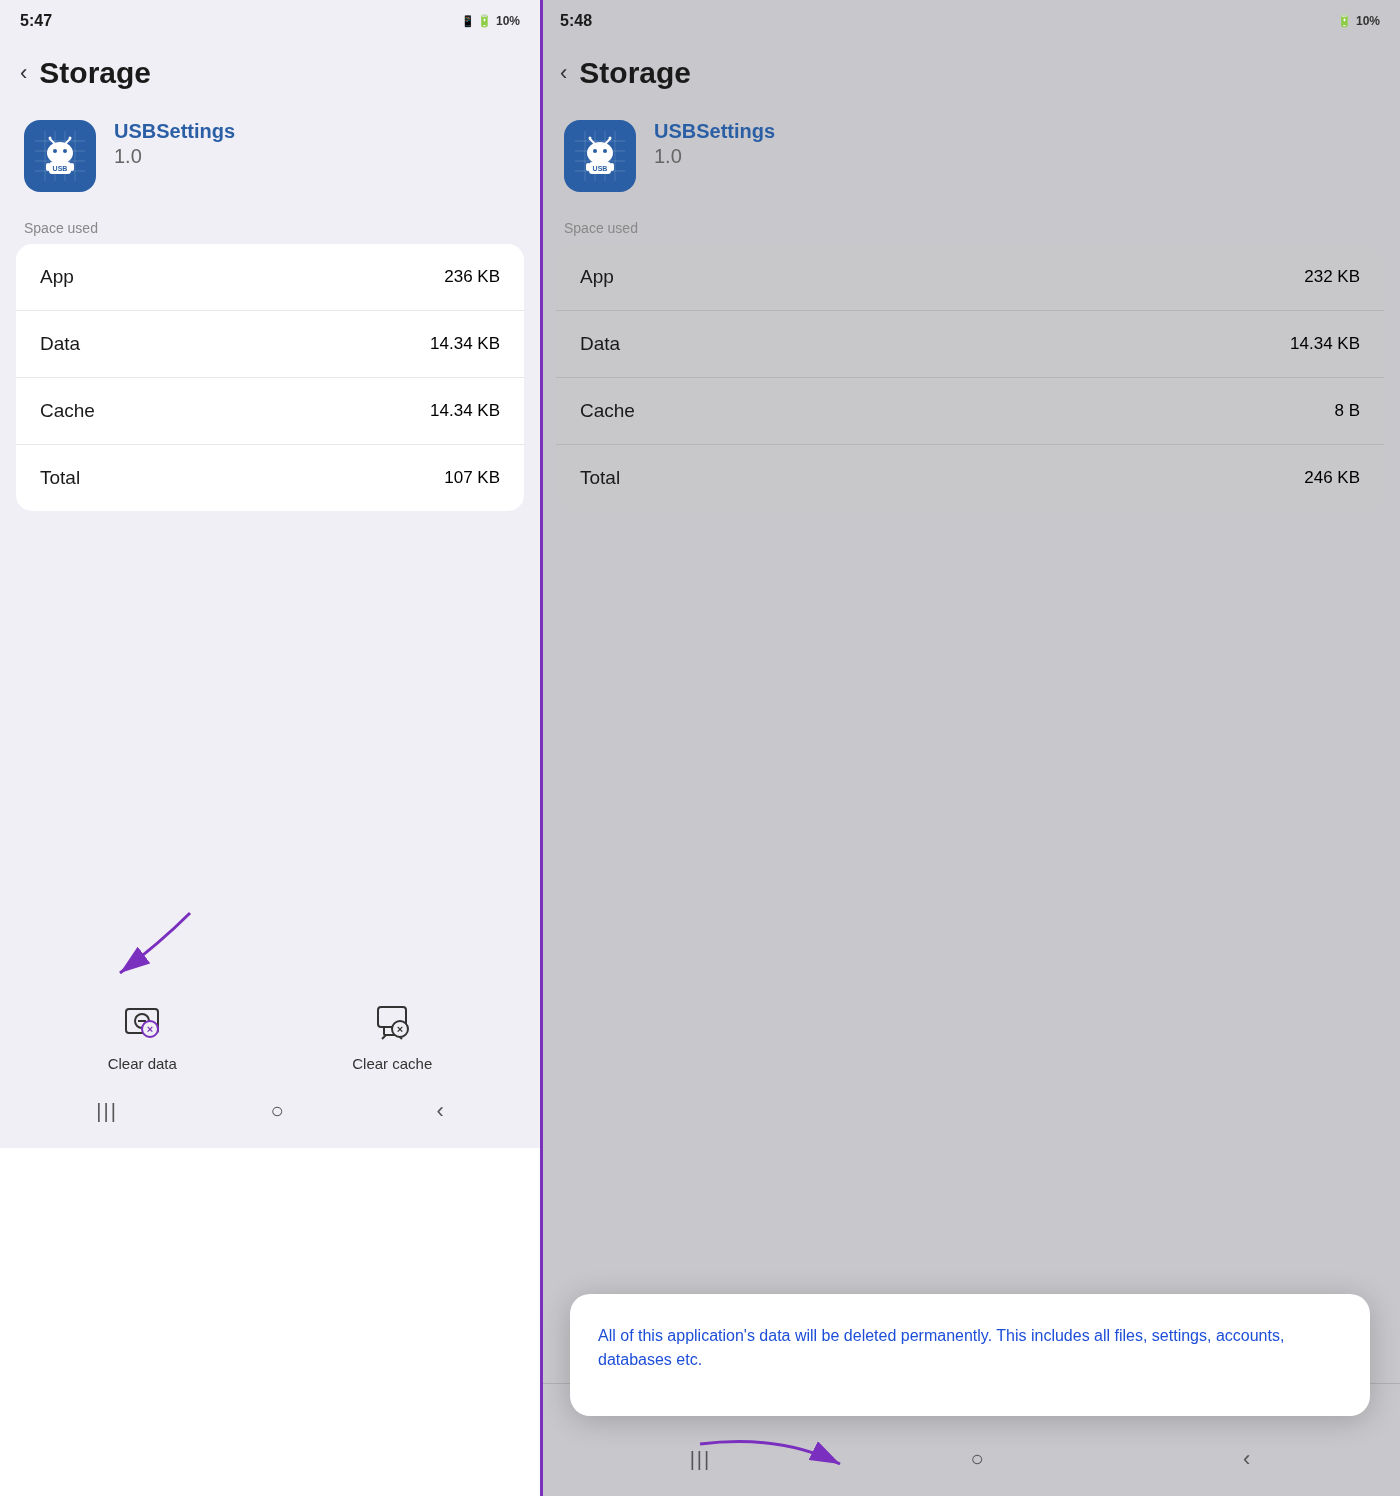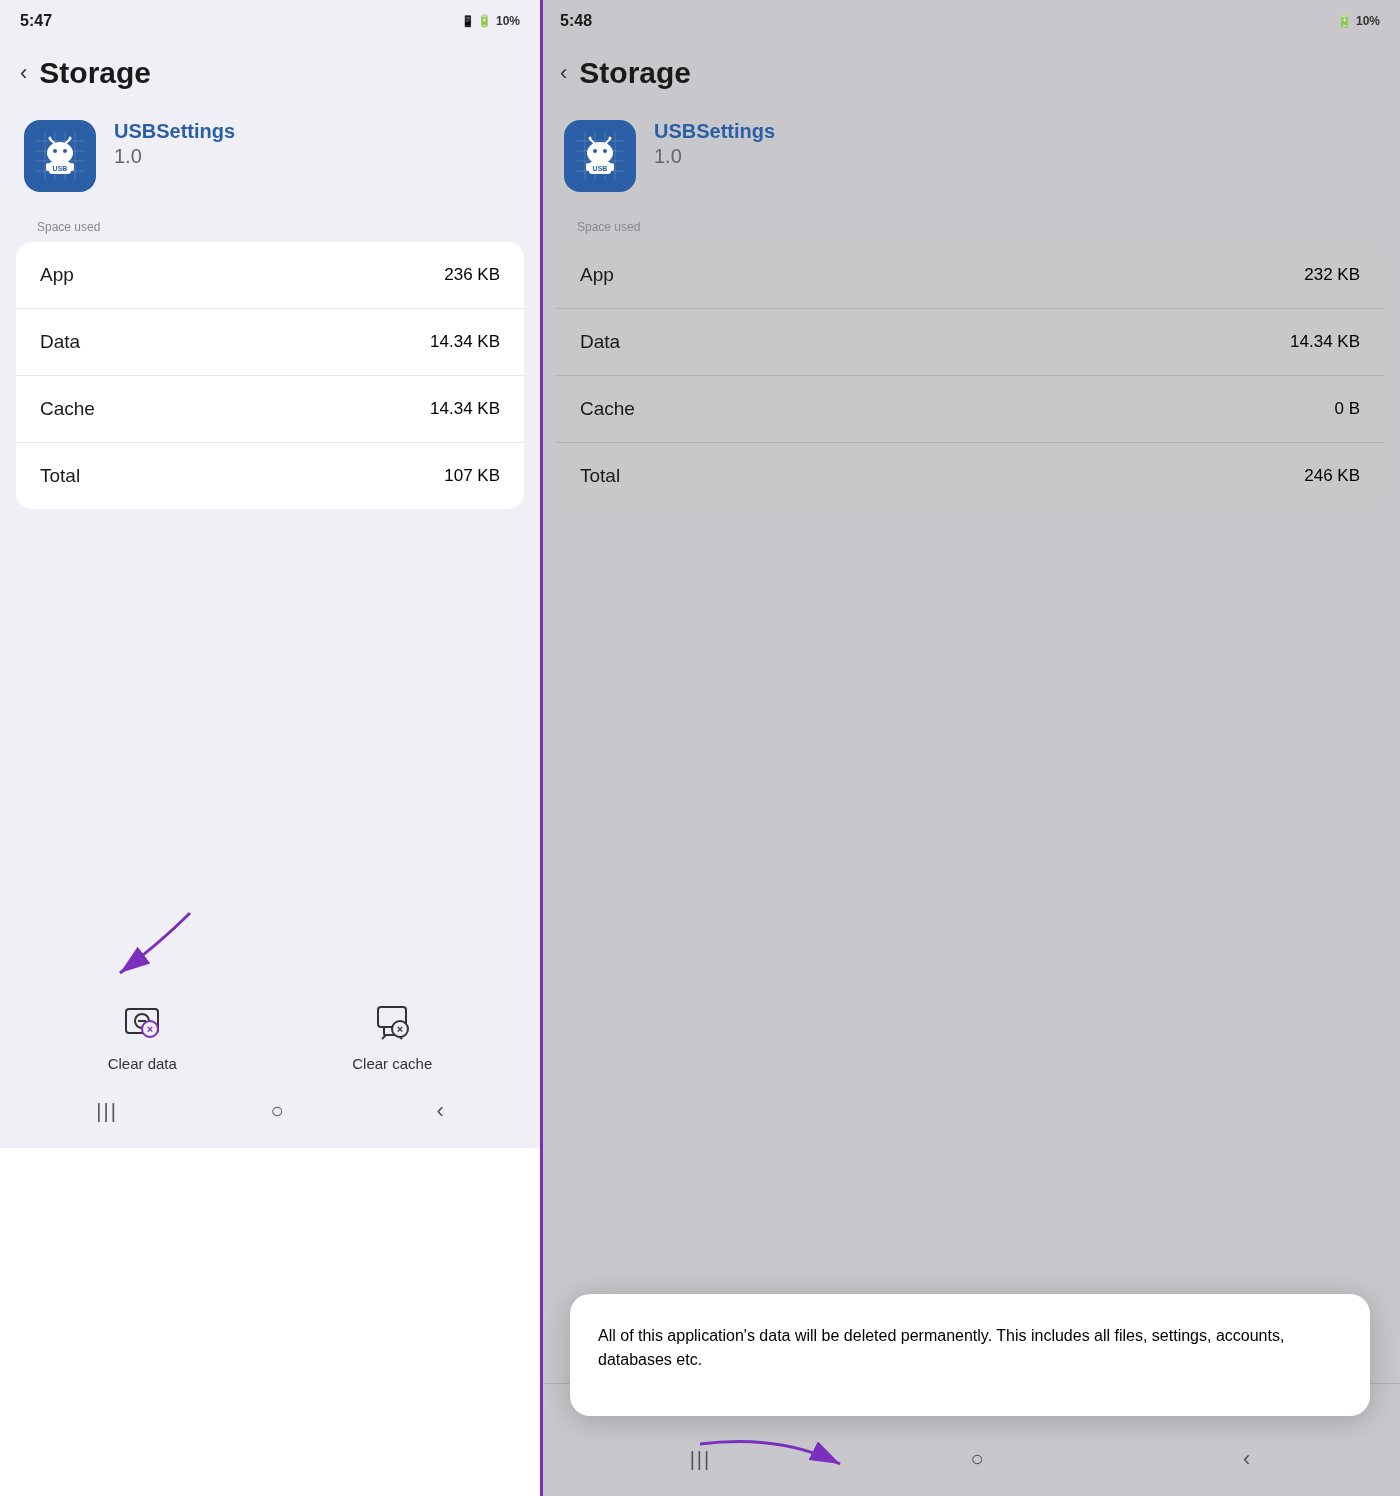--- a/index.html
+++ b/index.html
@@ -123,25 +123,24 @@
     }
 
     .app-version {
       font-size: 20px;
       color: #666;
       margin-top: 2px;
     }
 
     
     .section-label {
-      font-size: 12px;
+      font-size: 14px;
       color: #888;
       padding: 8px 24px 8px 24px;
       font-weight: 500;
-      margin-left: 13px;
     }
 
     
     .storage-card {
       background: #fff;
       border-radius: 16px;
       margin: 0 16px;
       overflow: hidden;
     }
 
@@ -229,21 +228,21 @@
       right: 30px;
       background: #fff;
       border-radius: 20px;
       padding: 30px 28px 20px 28px;
       box-shadow: 0 4px 30px rgba(0,0,0,0.2);
       z-index: 20;
     }
 
     .dialog-text {
       font-size: 16px;
-      color: #000000;
+      color: #1d4ed8;
       line-height: 1.5;
       margin-bottom: 24px;
     }
 
     .dialog-buttons {
       display: flex;
       justify-content: space-around;
       align-items: center;
     }
 
@@ -447,21 +446,21 @@
     <div class="storage-row" style="border-bottom:1px solid #b5b5b8;">
       <span class="storage-label">App</span>
       <span class="storage-value">232 KB</span>
     </div>
     <div class="storage-row" style="border-bottom:1px solid #b5b5b8;">
       <span class="storage-label">Data</span>
       <span class="storage-value">14.34 KB</span>
     </div>
     <div class="storage-row" style="border-bottom:1px solid #b5b5b8;">
       <span class="storage-label">Cache</span>
-      <span class="storage-value">0 B</span>
+      <span class="storage-value">8 B</span>
     </div>
     <div class="storage-row" style="border-bottom:none;">
       <span class="storage-label">Total</span>
       <span class="storage-value">246 KB</span>
     </div>
   </div>
 
   <div class="dialog-overlay">
     <p class="dialog-text">All of this application's data will be deleted permanently. This includes all files, settings, accounts, databases etc.</p>
 

